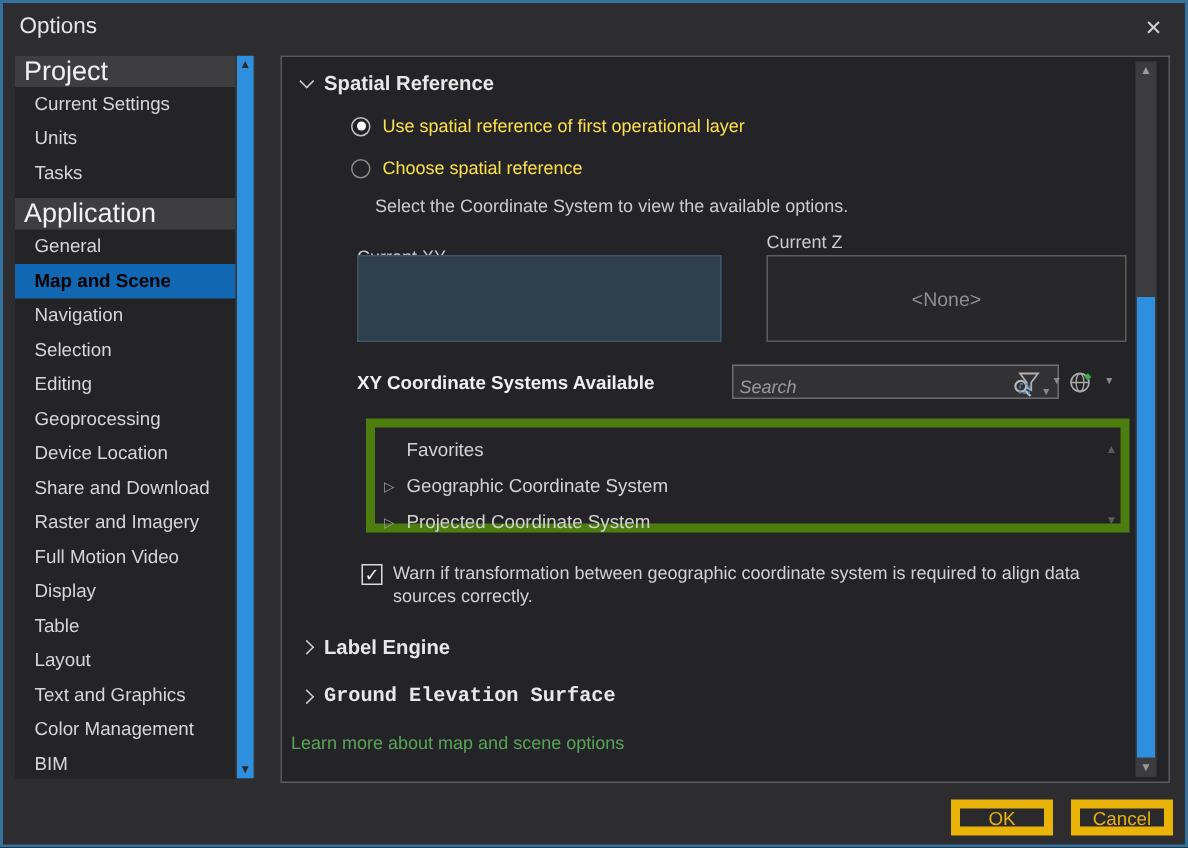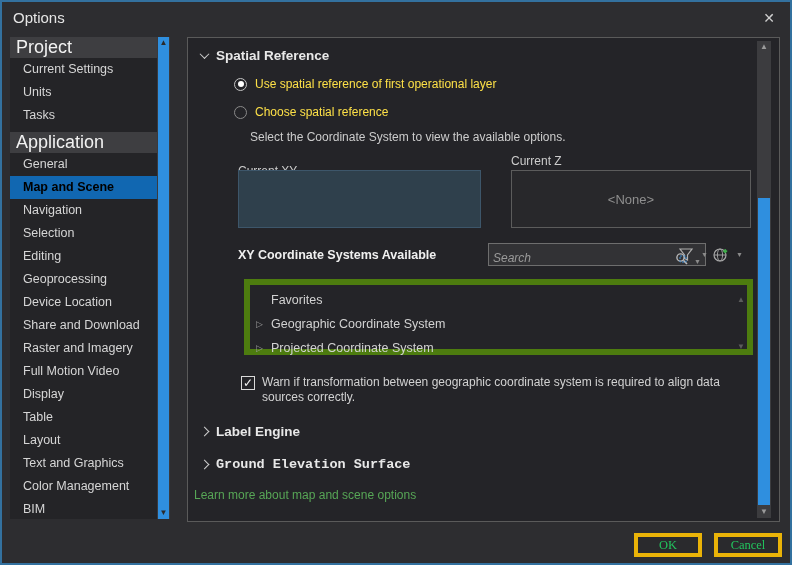--- a/index.html
+++ b/index.html
@@ -72,21 +72,21 @@
     color:#f0f0f0; font-size:12px; line-height:13px; text-align:center; margin-top:1px; }
   #warn-text { color:#d2d2d2; line-height:15px; }
   #learn-link { position:absolute; left:6px; top:450px; color:#57a656; cursor:pointer; }
   
   #main-scroll { position:absolute; right:8px; top:3px; bottom:3px; width:14px; background:#3c3c3f; }
   #main-thumb { position:absolute; left:1px; right:1px; top:33%; bottom:13px; background:#2f8fdf; }
   .msb-arrow { position:absolute; left:0; width:14px; height:12px; font-size:8px; line-height:12px;
     text-align:center; color:#9a9a9a; }
   
   .btn { position:absolute; top:531px; width:68px; height:24px; background:#2a2a2d;
-    border:4px solid #eab308; color:#22c55e; font-size:12.5px; font-family:Liberation Serif, serif;
+    border:6px solid #eab308; color:#eab308; font-size:12.5px; font-family:Liberation Sans, sans-serif;
     cursor:pointer; }
   #ok-btn { left:632px; }
   #cancel-btn { left:712px; }
   svg { display:block; }
 </style>
 </head>
 <body>
 
 <div id="dialog">
 

